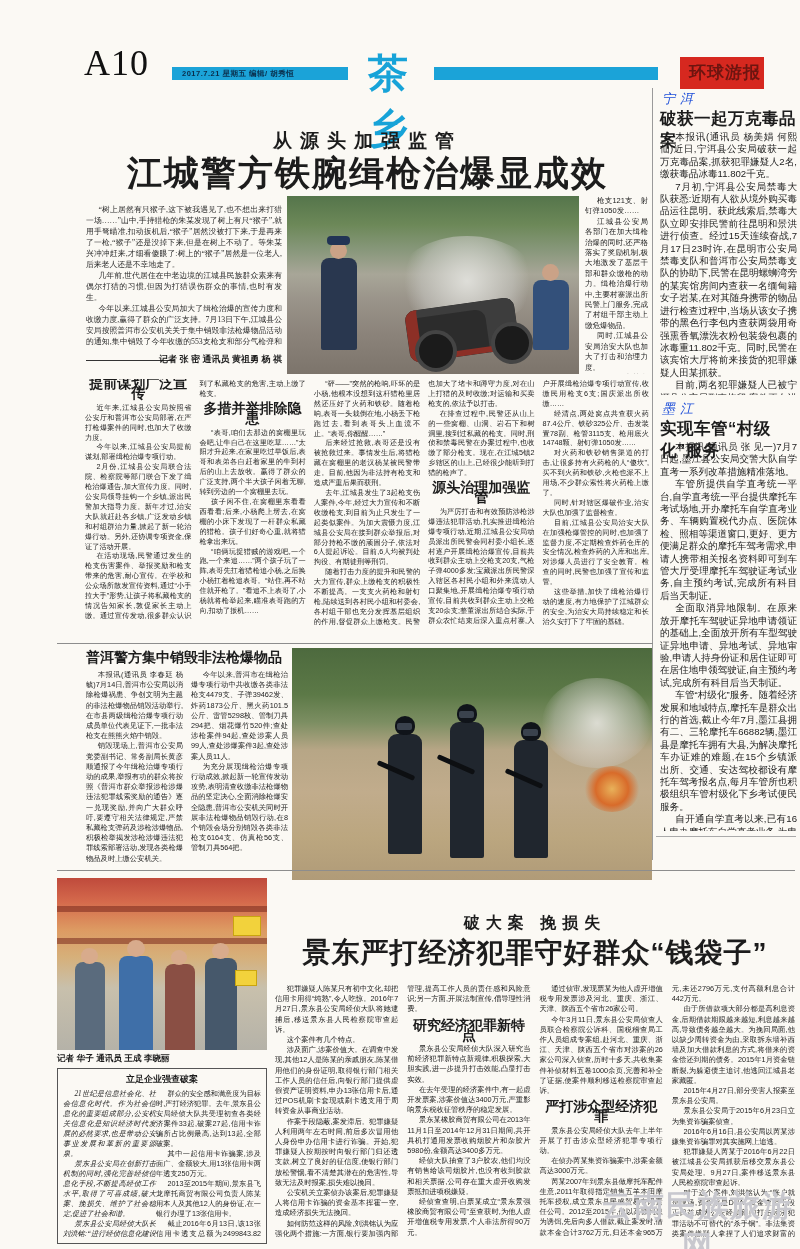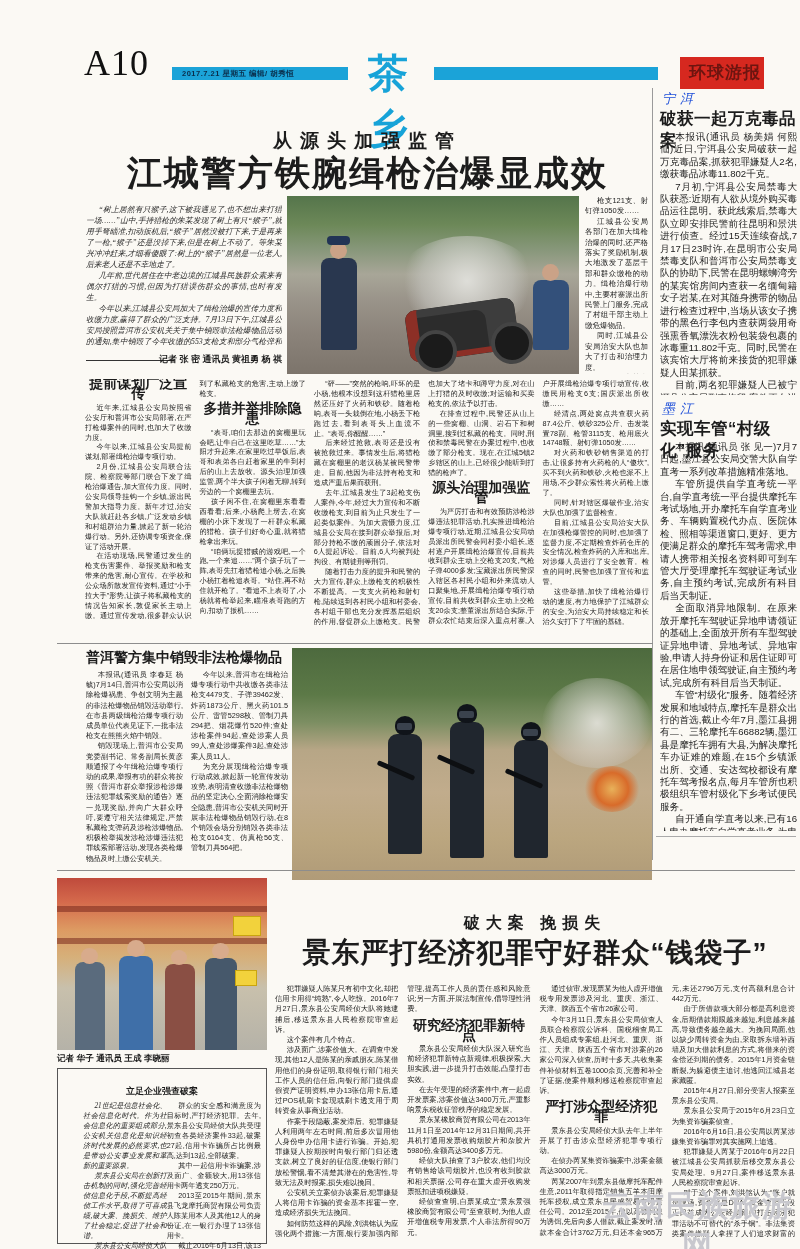--- a/index.html
+++ b/index.html
@@ -19,21 +19,21 @@
   .section-logo{left:347px;top:46px;width:86px;text-align:center;font-size:40px;font-weight:900;color:#17a3d8;letter-spacing:4px;font-family:"Liberation Serif",serif;}
   .masthead{left:680px;top:57px;width:78px;height:32px;background:#d6281f;color:#6d1510;
     font-weight:900;font-size:17px;line-height:32px;text-align:center;letter-spacing:1px;padding-left:6px;}
   
   .vrule{width:1px;background:#9a9a9a;}
   .hrule{height:1px;background:#8d8d8d;}
   
   .kicker1{left:85px;top:128px;width:565px;text-align:center;font-size:19px;font-weight:900;letter-spacing:8px;}
   .headline1{left:85px;top:150px;width:565px;text-align:center;font-size:35px;font-weight:900;letter-spacing:2px;}
   .intro{left:86px;top:204px;width:196px;height:142px;overflow:hidden;
-    font-family:"Liberation Serif",serif;font-style:italic;font-size:7.8px;line-height:11px;color:#2a2a2a;text-align:justify;}
+    font-family:"Liberation Serif",serif;font-size:7.8px;line-height:11px;color:#2a2a2a;text-align:justify;}
   .byline1-line{left:86px;top:360px;width:88px;height:1px;background:#333;}
   .byline1{left:130px;top:353px;width:152px;text-align:right;font-weight:bold;font-size:9px;}
   .narrowcol{left:585px;top:196px;width:63px;height:178px;overflow:hidden;font-size:7.5px;line-height:10.4px;text-align:justify;}
   .bodyflow1{left:85px;top:379px;width:564px;height:262px;overflow:hidden;
     column-count:5;column-gap:8px;font-size:7.2px;line-height:9.9px;text-align:justify;}
   .paras p{margin:0;text-indent:1.6em;}
   .subhead{font-size:14px;font-weight:bold;text-align:center;margin:5px 0 4px 0;}
   
   .photo{overflow:hidden;}
   .photo1{left:287px;top:196px;width:292px;height:178px;
@@ -68,22 +68,22 @@
   .side-body{width:137px;overflow:hidden;font-size:9.6px;line-height:12.4px;text-align:justify;}
   
   .headline3{left:86px;top:649px;width:202px;font-size:14px;font-weight:900;}
   .bodyflow3{left:86px;top:670px;width:202px;height:208px;overflow:hidden;
     column-count:2;column-gap:8px;font-size:7.3px;line-height:10.2px;text-align:justify;}
   
   .kicker2{left:275px;top:913px;width:520px;text-align:center;font-size:16px;font-weight:900;letter-spacing:6px;}
   .headline2{left:275px;top:934px;width:520px;text-align:center;font-size:28px;font-weight:900;letter-spacing:1px;}
   .photo3-byline{left:57px;top:1053px;width:210px;font-weight:bold;font-size:8.6px;}
   .bottombox{left:57px;top:1068px;width:198px;height:166px;border:1px solid #555;padding:4px 5px;background:#fbf9f4;}
-  .boxhead{text-align:center;font-weight:bold;font-size:9px;margin:12px 0 3px 0;}
-  .boxcols{display:flex;height:148px;overflow:hidden;margin-left:20px;}
+  .boxhead{text-align:center;font-weight:bold;font-size:9px;margin:0 0 3px 0;}
+  .boxcols{display:flex;height:148px;overflow:hidden;}
   .boxleft{width:47%;font-family:"Liberation Serif",serif;font-style:italic;font-size:7.2px;line-height:10px;text-align:justify;}
   .boxright{width:53%;font-size:7.2px;line-height:10px;text-align:justify;}
   .bodyflow2{left:275px;top:984px;width:520px;height:260px;overflow:hidden;
     column-count:4;column-gap:9px;font-size:7.3px;line-height:10.2px;text-align:justify;}
   
   .watermark{left:596px;top:1186px;width:204px;text-align:center;pointer-events:none;}
   .wm1{font-size:30px;font-weight:900;letter-spacing:2px;color:rgba(190,190,198,0.85);text-shadow:0 0 1px #fff;}
 </style>
 </head>
 <body>
@@ -130,21 +130,21 @@
 <div class="abs bodyflow1">
   <h4 class="subhead" style="margin-top:0;">提前谋划广泛宣传</h4>
   <div class="paras">
       <p>近年来,江城县公安局按照省公安厅和普洱市公安局部署,在严打枪爆案件的同时,也加大了收缴力度。</p>
       <p>今年以来,江城县公安局提前谋划,部署缉枪治爆专项行动。</p>
       <p>2月份,江城县公安局联合法院、检察院等部门联合下发了缉枪治爆通告,加大宣传力度。同时,公安局领导挂钩一个乡镇,派出民警加大指导力度。新年才过,治安大队就赶赴各乡镇,广泛发动乡镇和村组群治力量,掀起了新一轮治爆行动。另外,还协调专项资金,保证了活动开展。</p>
       <p>在活动现场,民警通过发生的枪支伤害案件、举报奖励和枪支带来的危害,耐心宣传。在学校和公众场所散发宣传资料,通过“小手拉大手”形势,让孩子将私藏枪支的情况告知家长,敦促家长主动上缴。通过宣传发动,很多群众认识到了私藏枪支的危害,主动上缴了枪支。</p>
     </div>
   <h4 class="subhead">多措并举排除隐患</h4>
   <div class="paras">
-      <p>“表哥,咱们去那边的窝棚里玩会吧,让牛自己在这里吃草……”太阳才升起来,在家里吃过早饭后,表哥和表弟各自赶着家里的牛到村后的山上去放牧。源头治理加强监管,两个半大孩子闲着无聊,转到旁边的一个窝棚里去玩。</p>
+      <p>“表哥,咱们去那边的窝棚里玩会吧,让牛自己在这里吃草……”太阳才升起来,在家里吃过早饭后,表哥和表弟各自赶着家里的牛到村后的山上去放牧。赢得了群众的广泛支持,两个半大孩子闲着无聊,转到旁边的一个窝棚里去玩。</p>
       <p>孩子闲不住,在窝棚里东看看西看看;后来,小杨爬上塄去,在窝棚的小床下发现了一杆群众私藏的猎枪。孩子们好奇心重,就将猎枪拿出来玩。</p>
       <p>“咱俩玩捉猎贼的游戏吧,一个跑,一个来追……”两个孩子玩了一阵,表哥先扛着猎枪追小杨,之后换小杨扛着枪追表哥。“站住,再不站住就开枪了。”看追不上表哥了,小杨就将枪举起来,瞄准表哥跑的方向,扣动了扳机……</p>
       <p>“砰——”突然的枪响,吓坏的是小杨,他根本没想到这杆猎枪里居然还压好了火药和铁砂。随着枪响,表哥一头栽倒在地,小杨丢下枪跑过去,看到表哥头上血流不止。“表哥,你醒醒……”</p>
       <p>后来经过抢救,表哥还是没有被抢救过来。事情发生后,将猎枪藏在窝棚里的老汉杨某被民警带走。目前,他因为非法持有枪支和造成严重后果而获刑。</p>
       <p>去年,江城县发生了3起枪支伤人案件,今年,经过大力宣传和不断收缴枪支,到目前为止只发生了一起类似案件。为加大震慑力度,江城县公安局在接到群众举报后,对部分持枪不缴的顽固分子,依法对6人提起诉讼。目前,6人均被判处拘役、有期徒刑等刑罚。</p>
       <p>随着打击力度的提升和民警的大力宣传,群众上缴枪支的积极性不断提高。一支支火药枪和射钉枪,陆续送到各村民小组和村委会,各村组干部也充分发挥基层组织的作用,督促群众上缴枪支。民警也加大了堵卡和蹲守力度,对在山上打猎的及时收缴;对运输和买卖枪支的,依法予以打击。</p>
       <p>在排查过程中,民警还从山上的一些窝棚、山洞、岩石下和树洞里,搜到过私藏的枪支。同时,刑侦和禁毒民警在办案过程中,也收缴了部分枪支。现在,在江城5镇2乡辖区的山上,已经很少能听到打猎的枪声了。</p>
     </div>
   <h4 class="subhead">源头治理加强监管</h4>
   <div class="paras">

